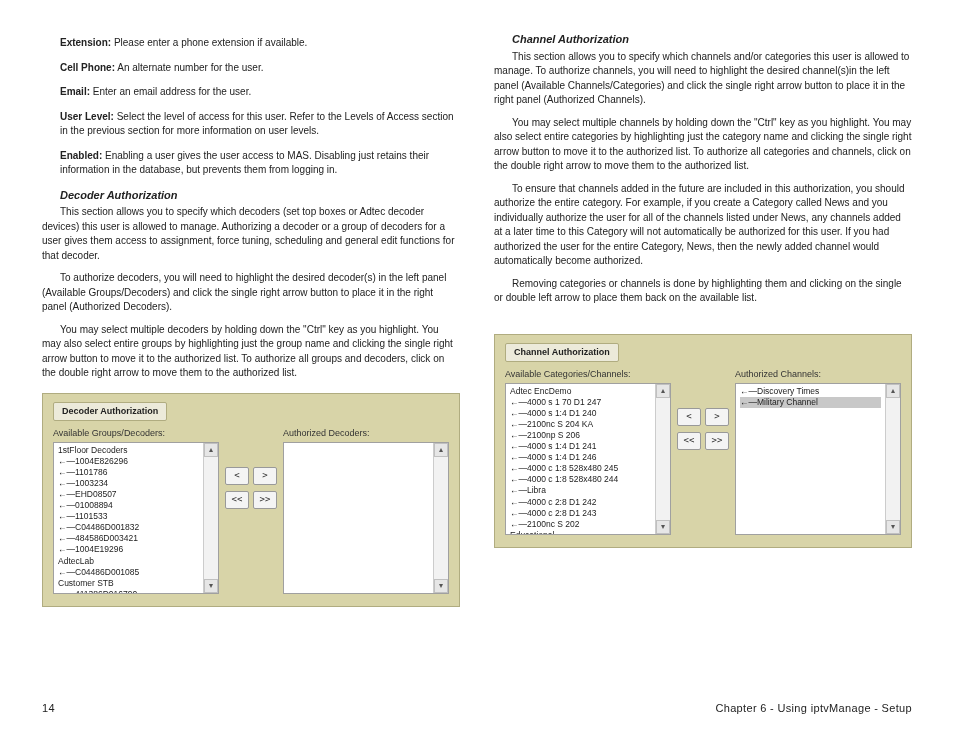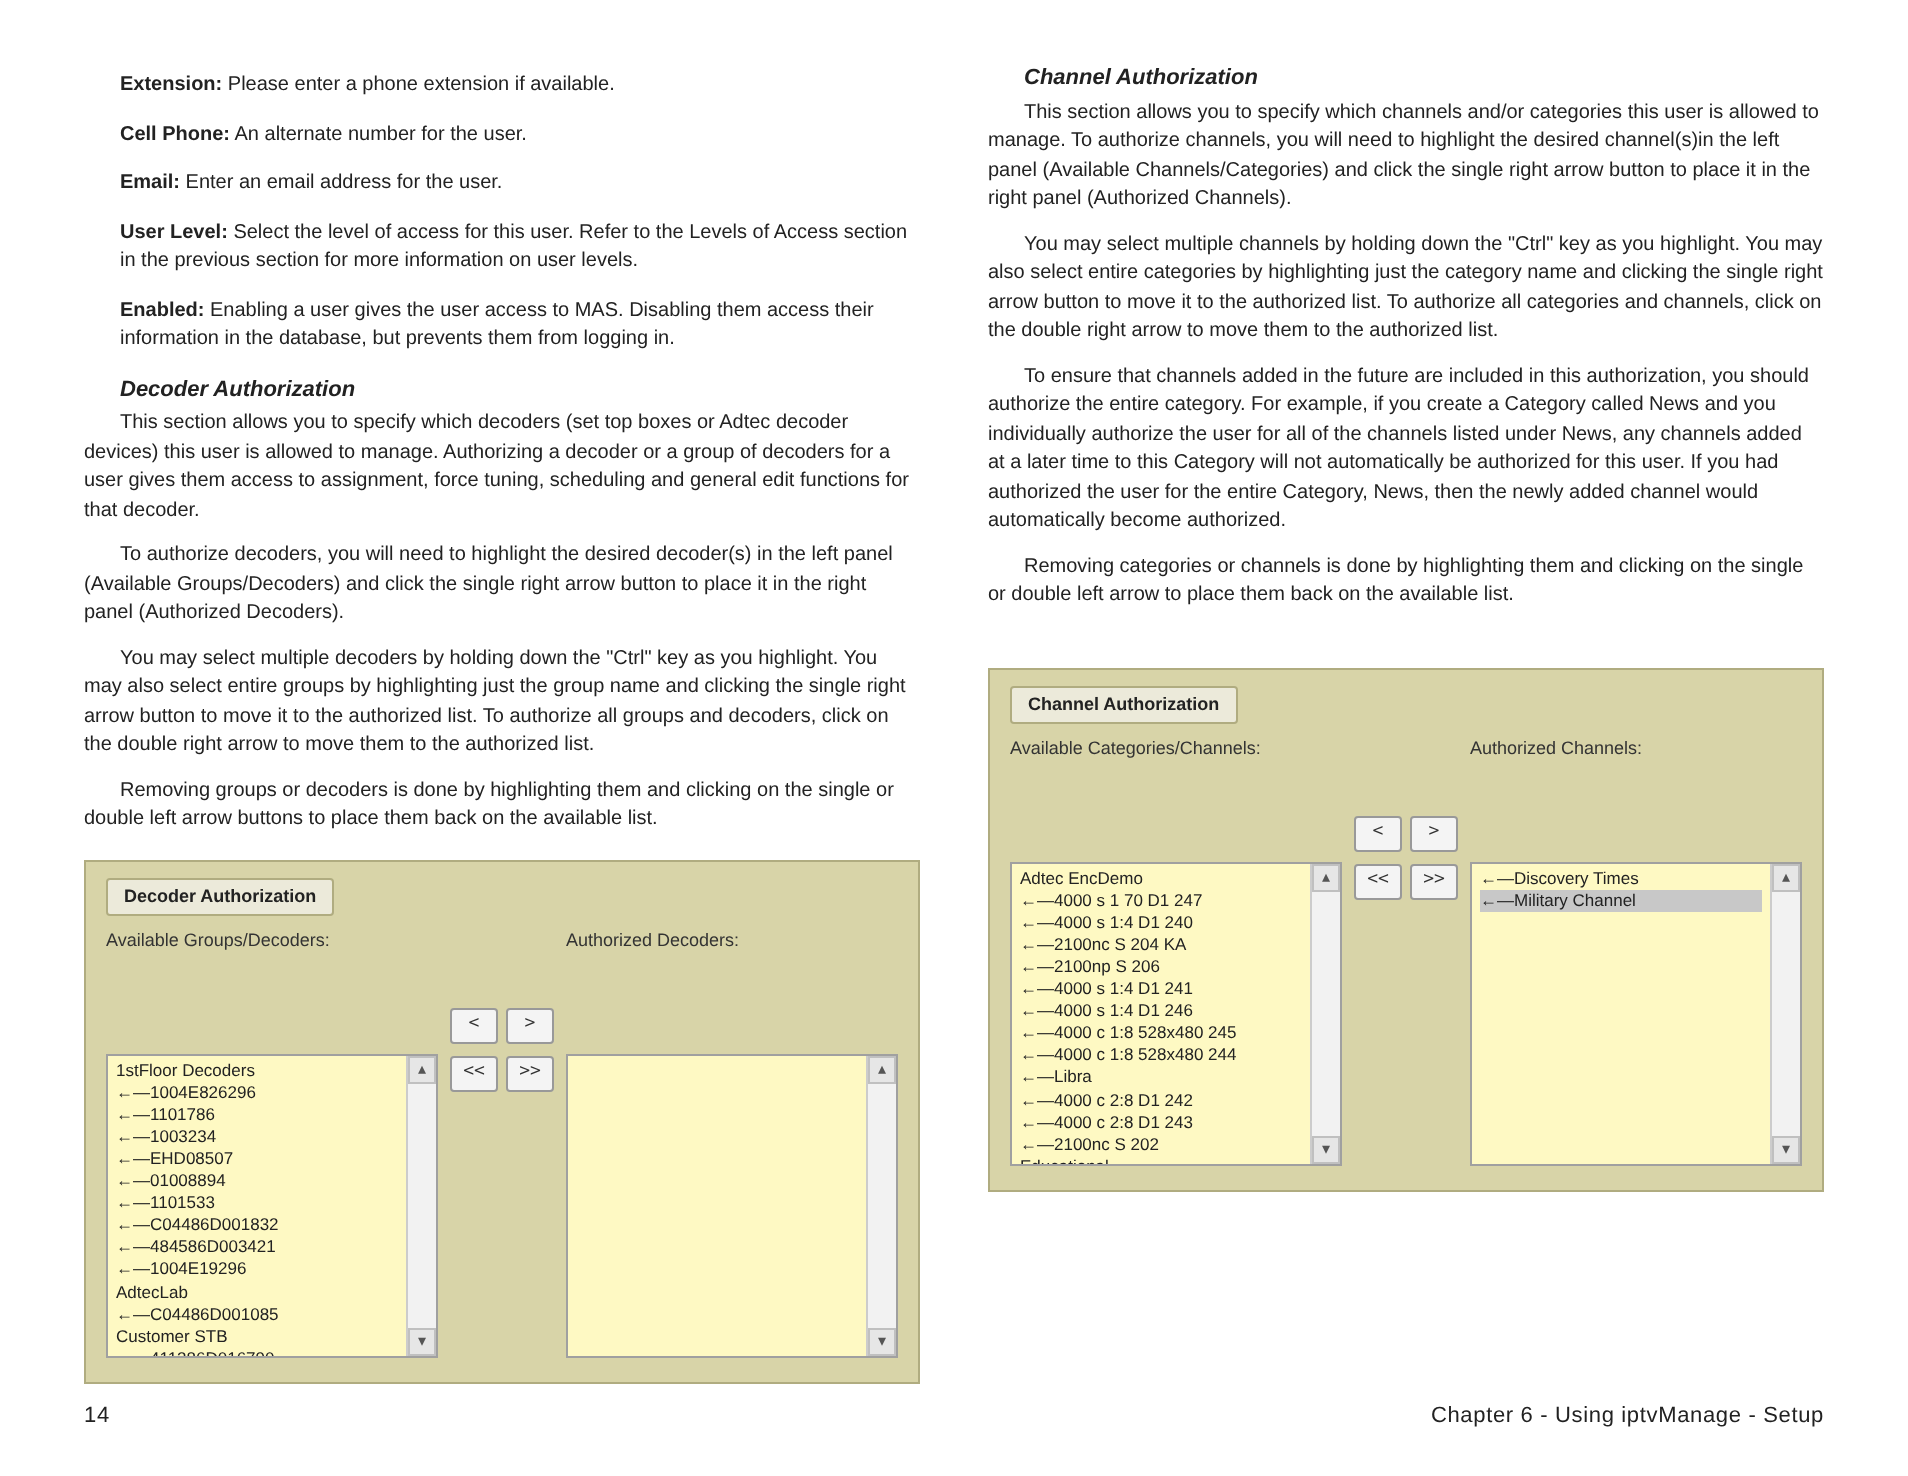--- a/index.html
+++ b/index.html
@@ -80,27 +80,26 @@
     flex: 1 1 0;
     display: flex;
     flex-direction: column;
   }
   .side-label {
     font-size: 9px;
     margin-bottom: 2px;
     color: #333;
   }
   .list-box {
-    background: #fef9c3;
+    background: #ffffff;
     border: 1px solid var(--list-border);
     height: 150px;
     overflow: hidden;
     position: relative;
     display: flex;
-    margin-top: 48px;
   }
   .list-content {
     flex: 1;
     padding: 2px 4px;
     font-size: 8.5px;
     line-height: 1.3;
     white-space: nowrap;
     overflow: hidden;
     font-family: Arial, sans-serif;
   }
@@ -166,29 +165,28 @@
     <div class="col">
       <div class="fields">
         <p><b>Extension:</b><span>  Please enter a phone extension if available.</span></p>
         <p><b>Cell Phone:</b><span>  An alternate number for the user.</span></p>
         <p><b>Email:</b><span> Enter an email address for the user.</span></p>
         <p><b>User Level:</b><span> Select the level of access for this user. Refer to the Levels of Access section in the previous section for more information on user levels.</span></p>
       </div>
 
 
       <div class="fields">
-        <p><b>Enabled:</b><span>  Enabling a user gives the user access to MAS. Disabling them access their information in the database, but prevents them from logging in.</span></p>
+        <p><b>Enabled:</b><span>  Enabling a user gives the user access to MAS. Disabling just retains their information in the database, but prevents them from logging in.</span></p>
       </div>
 
       <div class="sub-head">Decoder Authorization</div>
       <div class="body-text">
         <p class="indent">This section allows you to specify which decoders (set top boxes or Adtec decoder devices)  this user is allowed to manage. Authorizing a decoder or a group of decoders for a user gives them access to assignment, force tuning, scheduling and general edit functions for that decoder.</p>
         <p class="indent">To authorize decoders, you will need to highlight the desired decoder(s) in the left panel (Available Groups/Decoders) and click the single right arrow button to place it in the right panel  (Authorized Decoders).</p>
         <p class="indent">You may select multiple decoders by holding down the "Ctrl" key as you highlight. You may also select entire groups by highlighting just the group name and clicking the single right arrow button to move it to the authorized list. To authorize all groups and decoders, click on the double right arrow to move them to the authorized list.</p>
-        <p class="indent">Removing groups or decoders is done by highlighting them and clicking on the single or double left arrow buttons to place them back on the available list.</p>
       </div>
 
       <div class="auth-panel">
         <div class="auth-tab">Decoder Authorization</div>
         <div class="auth-body">
           <div class="auth-side">
             <div class="side-label">Available Groups/Decoders:</div>
             <div class="list-box">
               <div class="list-content" id="decoder-avail-list">
                   <div>1stFloor Decoders</div>

